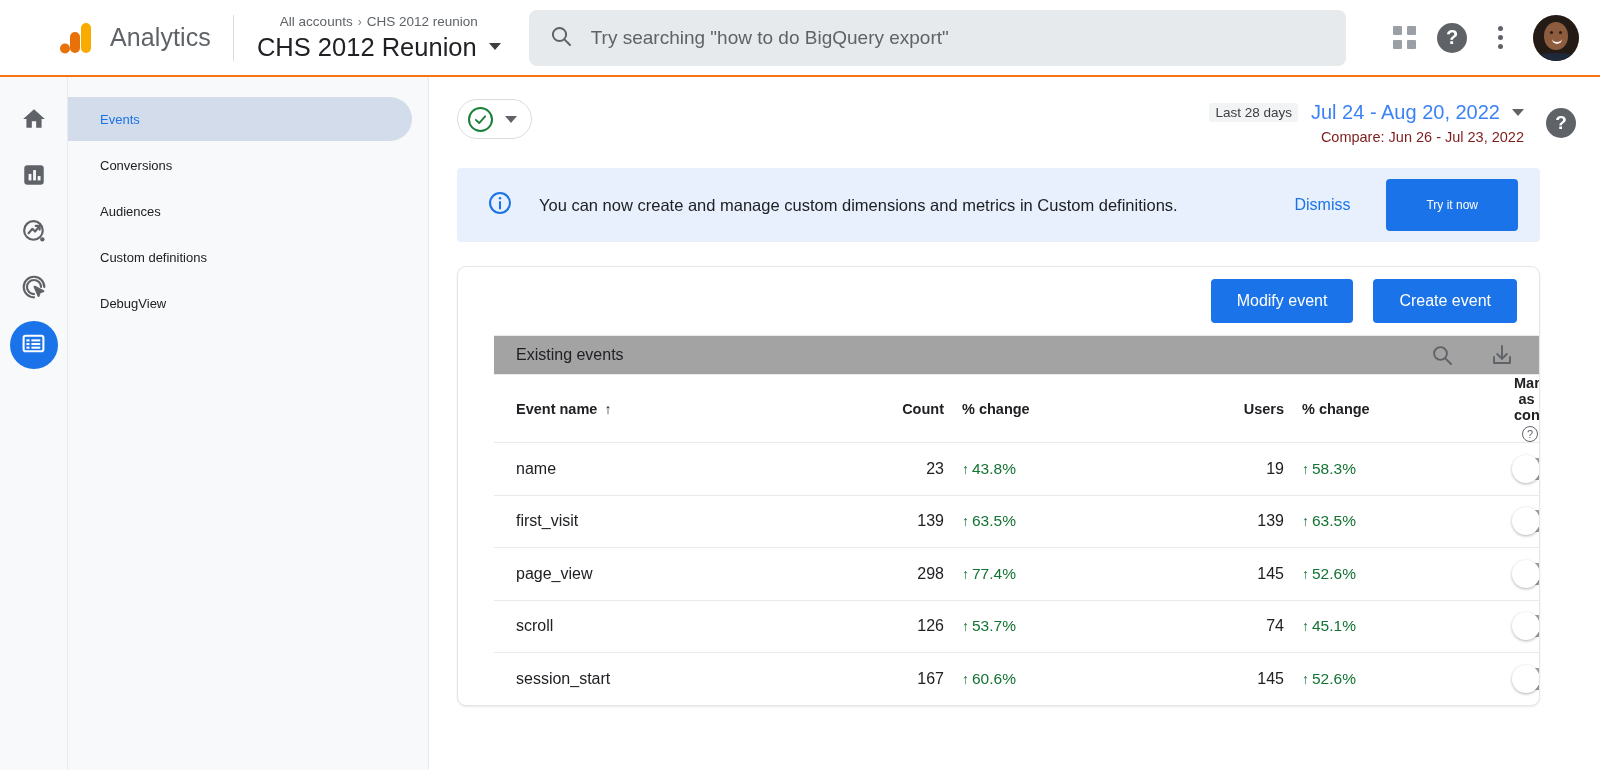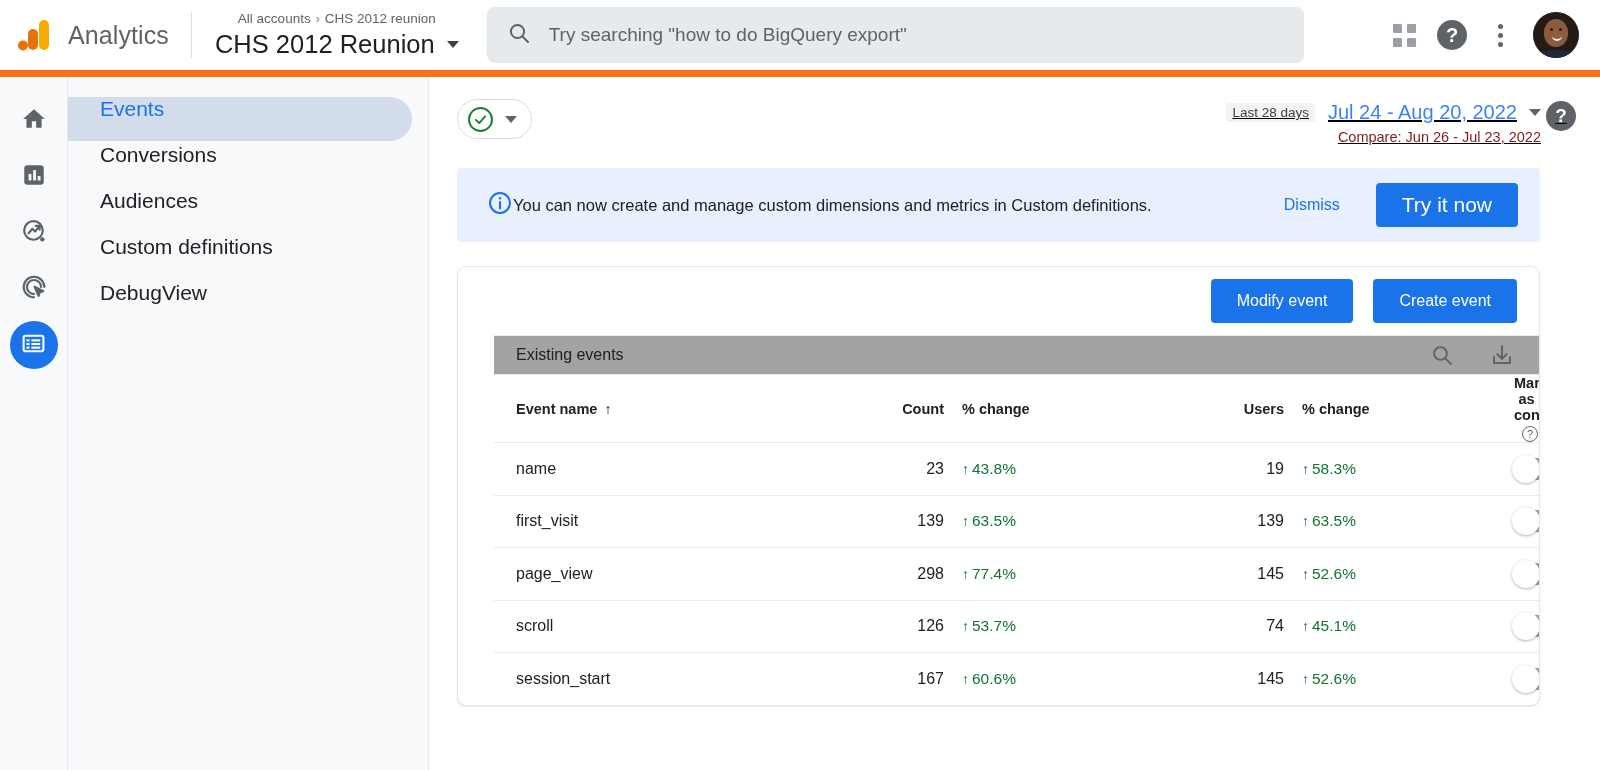--- a/index.html
+++ b/index.html
@@ -10,22 +10,23 @@
     overflow: hidden;
     -webkit-font-smoothing: antialiased;
   }
   .page { position: relative; width: 1600px; height: 770px; display: flex; flex-direction: column; }
 
   
   .topbar {
     height: 77px; flex: 0 0 77px;
     background: #ffffff;
     display: flex; align-items: center;
-    border-bottom: 7px solid #f97316;
+    border-bottom: 2px solid #f97316;
     position: relative;
+    padding-left: 42px;
   }
   .ga-logo {
     width: 68px; flex: 0 0 68px;
     display: flex; align-items: center; justify-content: center;
   }
   .ga-logo svg { display: block; }
   .brand {
     font-size: 25px; color: #5f6368; letter-spacing: .1px;
     padding-right: 22px; white-space: nowrap;
   }
@@ -94,22 +95,22 @@
   .rail-item.active { background: #1a73e8; color: #ffffff; }
 
   
   .nav {
     width: 361px; flex: 0 0 361px; background: #f8f9fa;
     border-right: 1px solid #e8eaed;
     padding: 20px 16px 0 16px;
   }
   .nav-item {
     height: 44px; border-radius: 0 22px 22px 0;
-    display: flex; padding-left: 32px;
-    font-size: 21px; color: #202124; cursor: pointer;
+    display: flex; align-items: center; padding-left: 32px;
+    font-size: 13px; color: #202124; cursor: pointer;
     margin-bottom: 2px; margin-left: -16px; width: calc(100% + 16px);
   }
   .nav-item.active { background: #d3dcea; color: #1a73e8; }
 
   
   .main { flex: 1 1 auto; background: #ffffff; position: relative; overflow: hidden; }
 
   .main-head { display: flex; align-items: flex-start; padding: 22px 24px 0 28px; }
   .filter-chip {
     height: 40px; min-width: 75px; border: 1px solid #dadce0; border-radius: 20px;
@@ -119,48 +120,48 @@
   .chk-ring {
     width: 25px; height: 25px; border-radius: 50%; border: 2.4px solid #188038;
     display: flex; align-items: center; justify-content: center;
   }
   .chk-ring svg { display: block; }
   .tri-dn {
     width: 0; height: 0;
     border-left: 6px solid transparent; border-right: 6px solid transparent;
     border-top: 7px solid #5f6368;
   }
-  .date-area { margin-left: auto; display: flex; align-items: flex-start; gap: 5px; text-decoration: underline; }
+  .date-area { margin-left: auto; display: flex; align-items: center; gap: 22px; }
   .date-block { text-align: right; padding-top: 2px; }
   .date-line1 { display: flex; align-items: center; justify-content: flex-end; gap: 13px; white-space: nowrap; }
   .last28 {
     background: #f1f3f4; color: #3c4043; font-size: 13.5px;
     padding: 2px 6px; border-radius: 3px;
   }
   .daterange { font-size: 20px; color: #3b82f6; display: flex; align-items: center; gap: 12px; cursor: pointer; }
   .compare { font-size: 14.5px; color: #7f1d1d; margin-top: 5px; white-space: nowrap; }
   .help-circle {
     width: 30px; height: 30px; border-radius: 50%; background: #5f6368;
     color: #fff; font-size: 19px; font-weight: bold;
     display: flex; align-items: center; justify-content: center;
     cursor: pointer; margin-top: 2px;
   }
 
   
   .banner {
     margin: 23px 60px 0 28px; height: 74px;
     background: #e8f0fe; border-radius: 4px;
-    display: flex; align-items: center; padding: 0 22px 0 30px; 
+    display: flex; align-items: center; padding: 0 22px 0 30px; gap: 26px;
   }
   .banner-txt { font-size: 16.5px; color: #202124; }
   .banner-actions { margin-left: auto; display: flex; align-items: center; gap: 36px; }
   .link-btn { color: #1a73e8; font-size: 16px; cursor: pointer; }
   .btn-primary {
-    background: #1a73e8; color: #fff; font-size: 21px;
-    border: 0; border-radius: 4px; height: 44px; padding: 0 26px;
+    background: #1a73e8; color: #fff; font-size: 12px;
+    border: 0; border-radius: 4px; height: 52px; padding: 0 40px;
     cursor: pointer; font-family: inherit; white-space: nowrap;
   }
 
   
   .card {
     margin: 24px 60px 0 28px;
     background: #fff; border: 1px solid #e4e6e8; border-radius: 9px;
     box-shadow: 0 1px 2px rgba(60,64,67,.12);
     overflow: hidden;
     padding-left: 36px;

